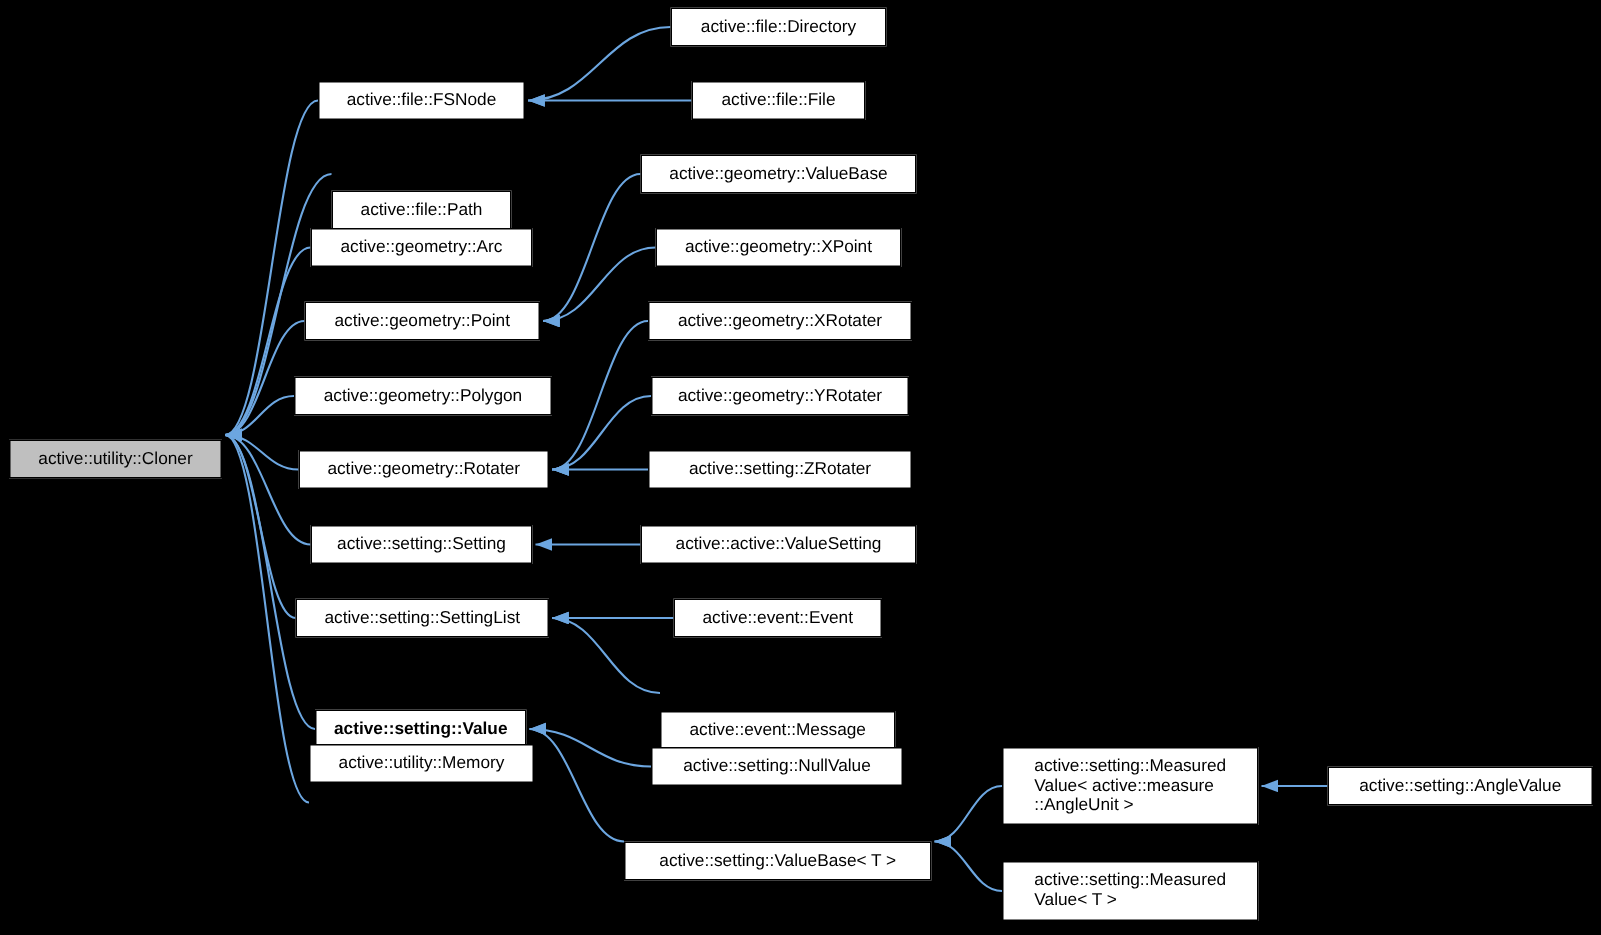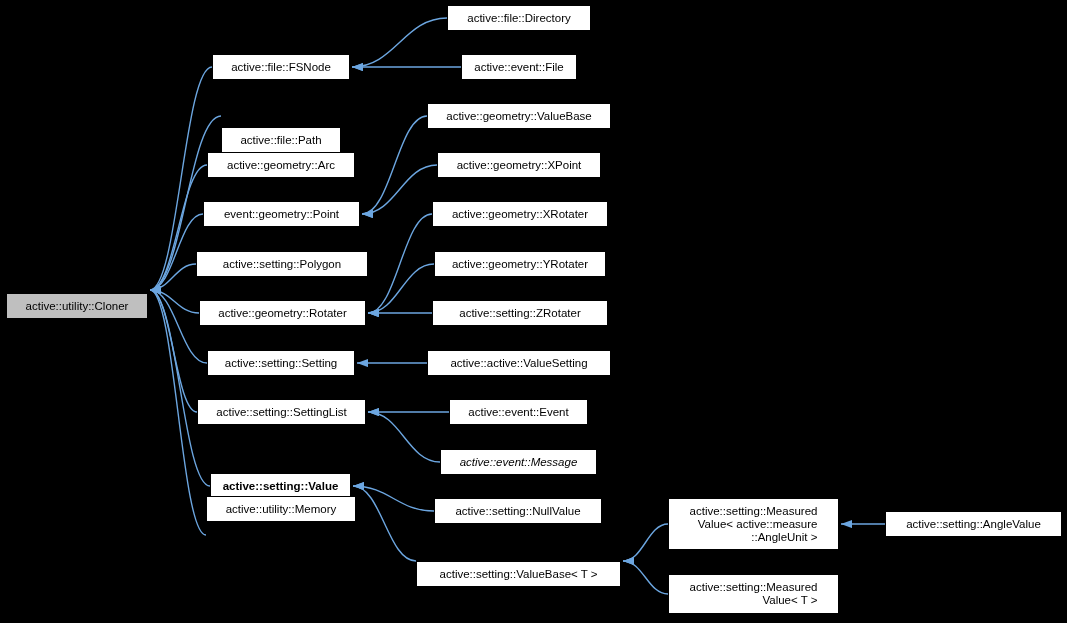--- a/index.html
+++ b/index.html
@@ -27,21 +27,21 @@
     position: absolute;
     box-sizing: border-box;
     background: #ffffff;
     border: 1px solid #000000;
     color: #000000;
     font-size: 11.5px;
     line-height: 13px;
     display: flex;
     align-items: center;
     justify-content: center;
-    text-align: right;
+    text-align: left;
     white-space: pre-line;
     padding: 0 4px;
   }
   .node.root {
     background: #bfbfbf;
   }
 </style>
 </head>
 <body>
 
@@ -78,36 +78,36 @@
         <path d="M668,524 C647.75,524 643.25,561 623,561" marker-end="url(#arrow)"></path>
         <path d="M668,594 C647.75,594 643.25,561 623,561" marker-end="url(#arrow)"></path>
         <path d="M885,524 C865.2,524 860.8,524 841,524" marker-end="url(#arrow)"></path>
       </g>
   </svg>
 
   <div id="node-layer">
       <div class="node root" style="left: 6px; top: 277px; width: 142px; height: 26px; margin-top: 16px;">active::utility::Cloner</div>
       <div class="node" style="left: 212px; top: 54px; width: 138px; height: 26px;">active::file::FSNode</div>
       <div class="node" style="left: 447px; top: 5px; width: 144px; height: 26px;">active::file::Directory</div>
-      <div class="node" style="left: 461px; top: 54px; width: 116px; height: 26px;">active::event::File</div>
+      <div class="node" style="left: 461px; top: 54px; width: 116px; height: 26px;">active::file::File</div>
       <div class="node" style="left: 221px; top: 103px; width: 120px; height: 26px; margin-top: 24px;">active::file::Path</div>
       <div class="node" style="left: 207px; top: 152px; width: 148px; height: 26px;">active::geometry::Arc</div>
-      <div class="node" style="left: 203px; top: 201px; width: 157px; height: 26px;">event::geometry::Point</div>
+      <div class="node" style="left: 203px; top: 201px; width: 157px; height: 26px;">active::geometry::Point</div>
       <div class="node" style="left: 427px; top: 103px; width: 184px; height: 26px;">active::geometry::ValueBase</div>
       <div class="node" style="left: 437px; top: 152px; width: 164px; height: 26px;">active::geometry::XPoint</div>
-      <div class="node" style="left: 196px; top: 251px; width: 172px; height: 26px;">active::setting::Polygon</div>
+      <div class="node" style="left: 196px; top: 251px; width: 172px; height: 26px;">active::geometry::Polygon</div>
       <div class="node" style="left: 199px; top: 300px; width: 167px; height: 26px;">active::geometry::Rotater</div>
       <div class="node" style="left: 432px; top: 201px; width: 176px; height: 26px;">active::geometry::XRotater</div>
       <div class="node" style="left: 434px; top: 251px; width: 172px; height: 26px;">active::geometry::YRotater</div>
       <div class="node" style="left: 432px; top: 300px; width: 176px; height: 26px;">active::setting::ZRotater</div>
       <div class="node" style="left: 207px; top: 350px; width: 148px; height: 26px;">active::setting::Setting</div>
       <div class="node" style="left: 427px; top: 350px; width: 184px; height: 26px;">active::active::ValueSetting</div>
       <div class="node" style="left: 197px; top: 399px; width: 169px; height: 26px;">active::setting::SettingList</div>
       <div class="node" style="left: 449px; top: 399px; width: 139px; height: 26px;">active::event::Event</div>
-      <div class="node" style="left: 440px; top: 449px; width: 157px; height: 26px; font-style: italic;">active::event::Message</div>
+      <div class="node" style="left: 440px; top: 474px; width: 157px; height: 26px;">active::event::Message</div>
       <div class="node" style="left: 210px; top: 473px; width: 141px; height: 26px; font-weight: bold;">active::setting::Value</div>
       <div class="node" style="left: 434px; top: 498px; width: 168px; height: 26px;">active::setting::NullValue</div>
       <div class="node" style="left: 206px; top: 496px; width: 150px; height: 26px;">active::utility::Memory</div>
       <div class="node" style="left: 416px; top: 548px; width: 205px; height: 26px; margin-top: 13px;">active::setting::ValueBase&lt; T &gt;</div>
       <div class="node" style="left: 668px; top: 498px; width: 171px; height: 52px;">active::setting::Measured
 Value&lt; active::measure
 ::AngleUnit &gt;</div>
       <div class="node" style="left: 885px; top: 511px; width: 177px; height: 26px;">active::setting::AngleValue</div>
       <div class="node" style="left: 668px; top: 574px; width: 171px; height: 40px;">active::setting::Measured
 Value&lt; T &gt;</div>

